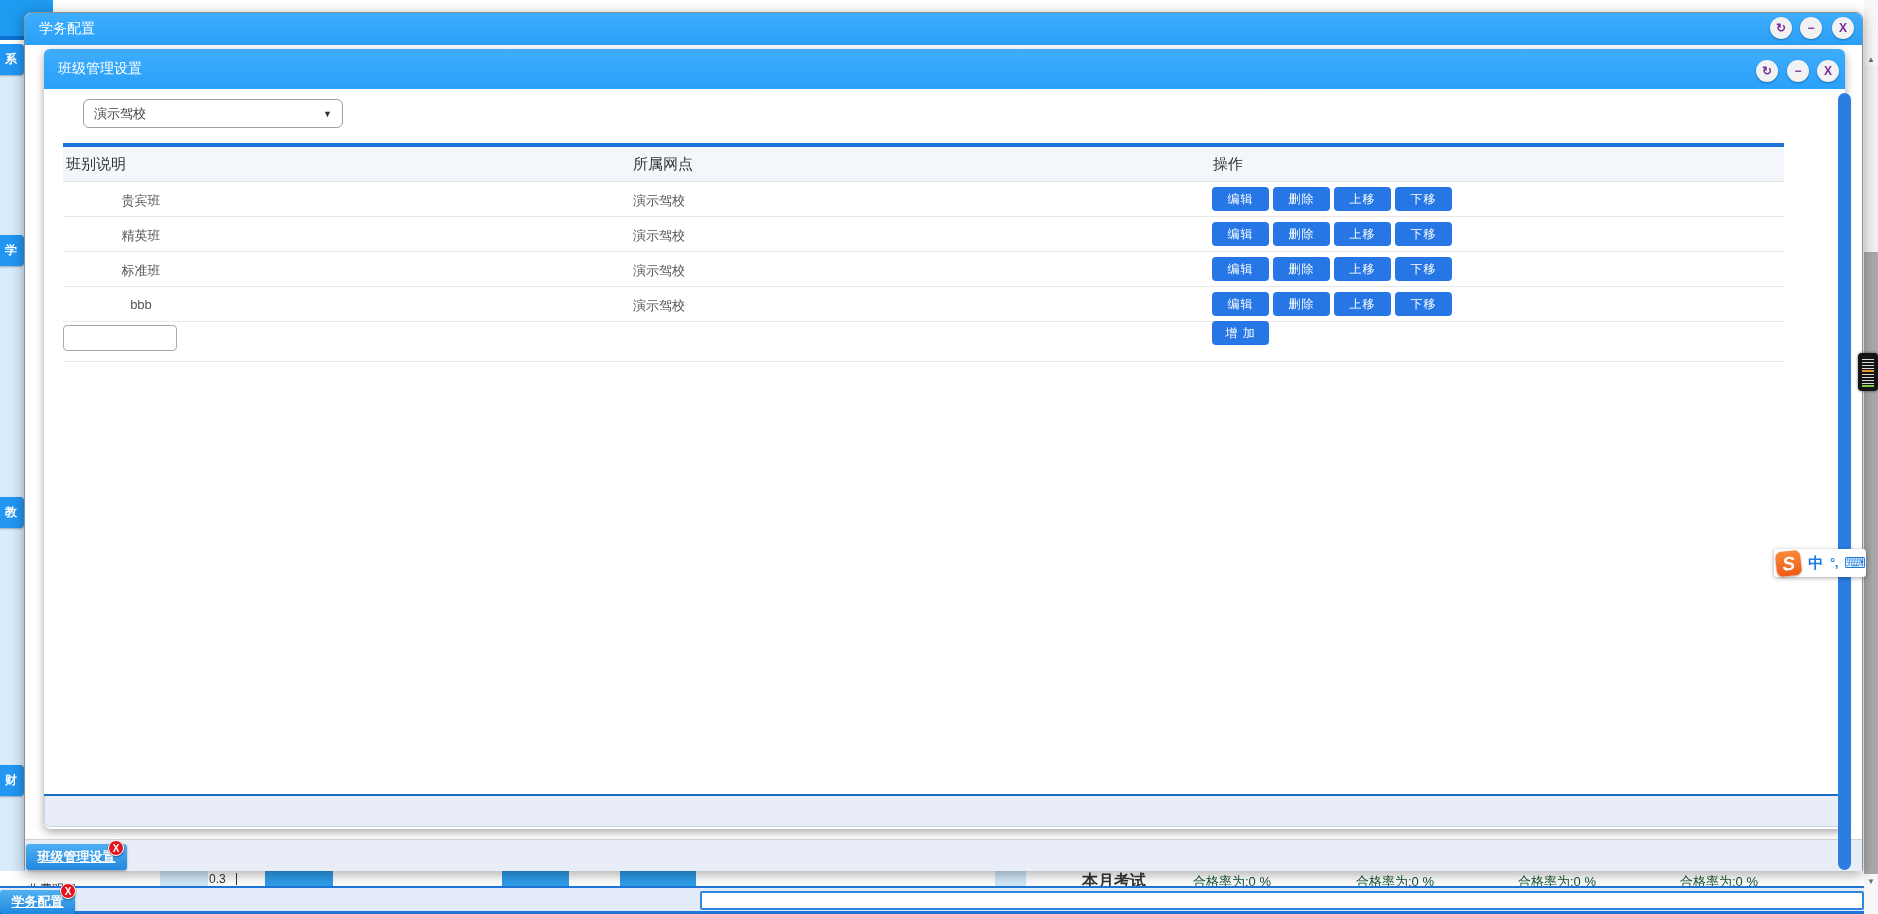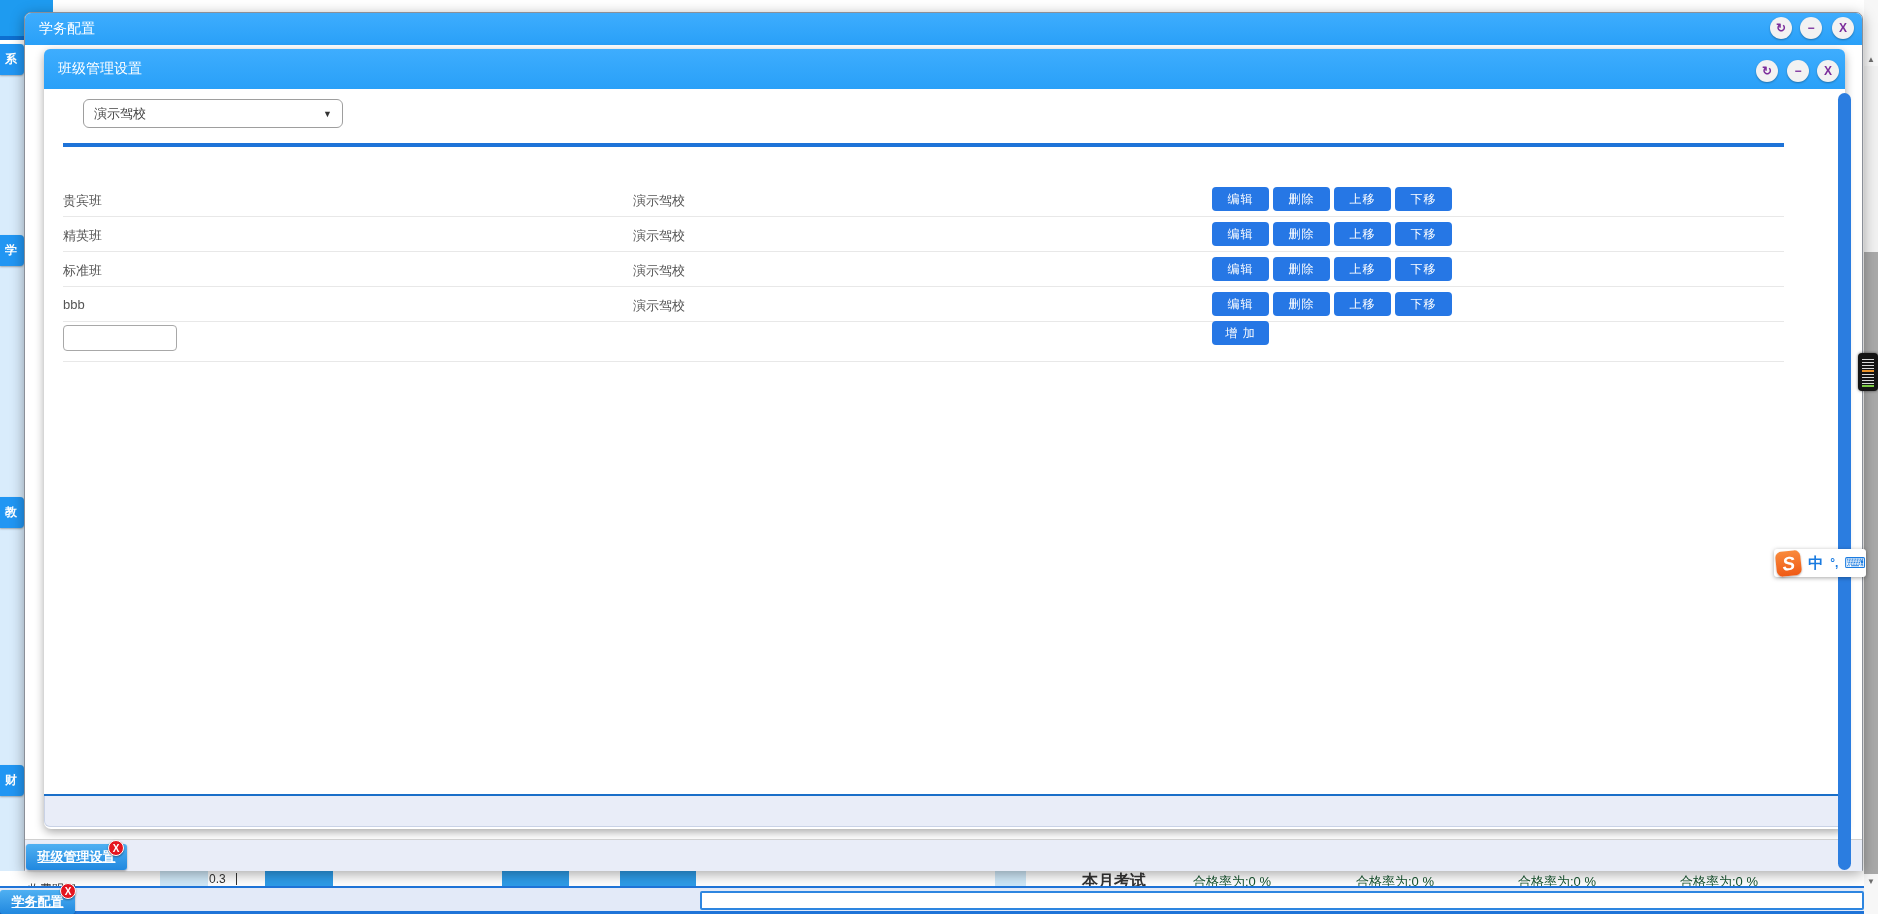--- a/index.html
+++ b/index.html
@@ -65,21 +65,21 @@
   .dropdown { left:39px; top:50px; width:260px; height:29px; border:1px solid #9e9e9e; border-radius:6px;
               background:#fff; display:flex; align-items:center; padding:0 10px; font-size:13px; color:#444;
               cursor:pointer; }
   .dropdown .arrow { margin-left:auto; font-size:9px; color:#333; }
 
   .tbl-topborder { left:19px; top:94px; width:1721px; height:4px; background:#1e73d8; }
   .tbl-header { left:19px; top:98px; width:1721px; height:35px; background:#f3f7fb; border-bottom:1px solid #e2e2e2;
                 font-size:15px; color:#333; }
   .tbl-header span { position:absolute; top:8px; }
   .tbl-row { left:19px; width:1721px; height:35px; border-bottom:1px solid #e8e8e8; font-size:13px; color:#555; }
-  .cell-name { position:absolute; left:0; top:10px; width:156px; }
+  .cell-name { position:absolute; left:0; top:10px; width:156px; text-align:center; }
   .cell-branch { position:absolute; left:570px; top:10px; }
   .cell-actions { position:absolute; left:1149px; top:5px; display:flex;align-items:center; }
   .tbl-btn { width:57px; height:24px; margin-right:4px; background:#2677e5; border:none; border-radius:4px;
              color:#fff; font-size:12px; font-family:"Liberation Sans",sans-serif; letter-spacing:1px; cursor:pointer; }
   .add-input { left:19px; top:276px; width:114px; height:26px; border:1px solid #a8a8a8; border-radius:4px;
                font-size:13px; padding:0 6px; }
   .add-sep { left:19px; top:312px; width:1721px; height:1px; background:#e8e8e8; }
   .footer-line { left:0; top:745px; width:1801px; height:2px; background:#1a6fc9; }
   .dialog-footer { left:0; top:747px; width:1801px; height:31px; background:#e9edf8; border-radius:0 0 6px 6px;
                    border:1px solid #c9d2e6; border-top:none; }
@@ -176,20 +176,25 @@
     <div class="abs win-btn" style="left:1773px; top:11px;">
         <span>X</span>
       </div>
 
     <div class="abs dropdown">
       <span>演示驾校</span>
       <span class="arrow">▼</span>
     </div>
 
     <div class="abs tbl-topborder"></div>
+    <div class="abs tbl-header">
+      <span style="left:3px;">班别说明</span>
+      <span style="left:570px;">所属网点</span>
+      <span style="left:1150px;">操作</span>
+    </div>
 
     <div class="abs tbl-row" style="top:133px;">
       <span class="cell-name">贵宾班</span>
       <span class="cell-branch">演示驾校</span>
       <div class="cell-actions">
         <button class="tbl-btn">编辑</button>
         <button class="tbl-btn">删除</button>
         <button class="tbl-btn">上移</button>
         <button class="tbl-btn">下移</button>
       </div>

